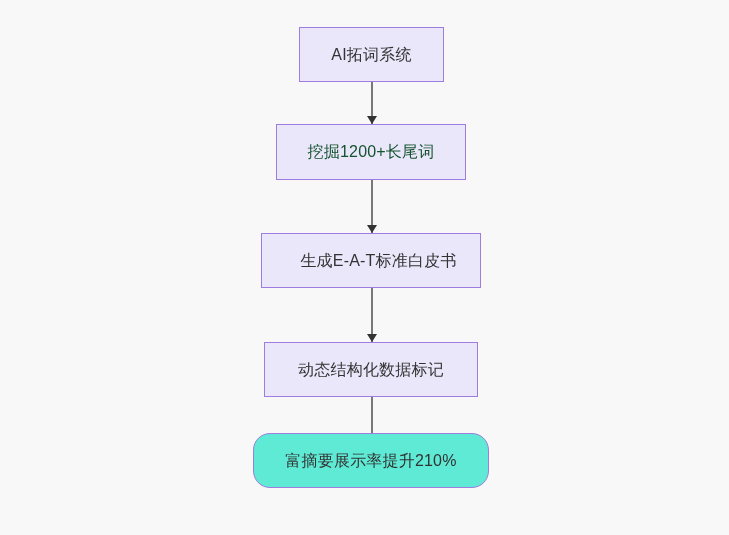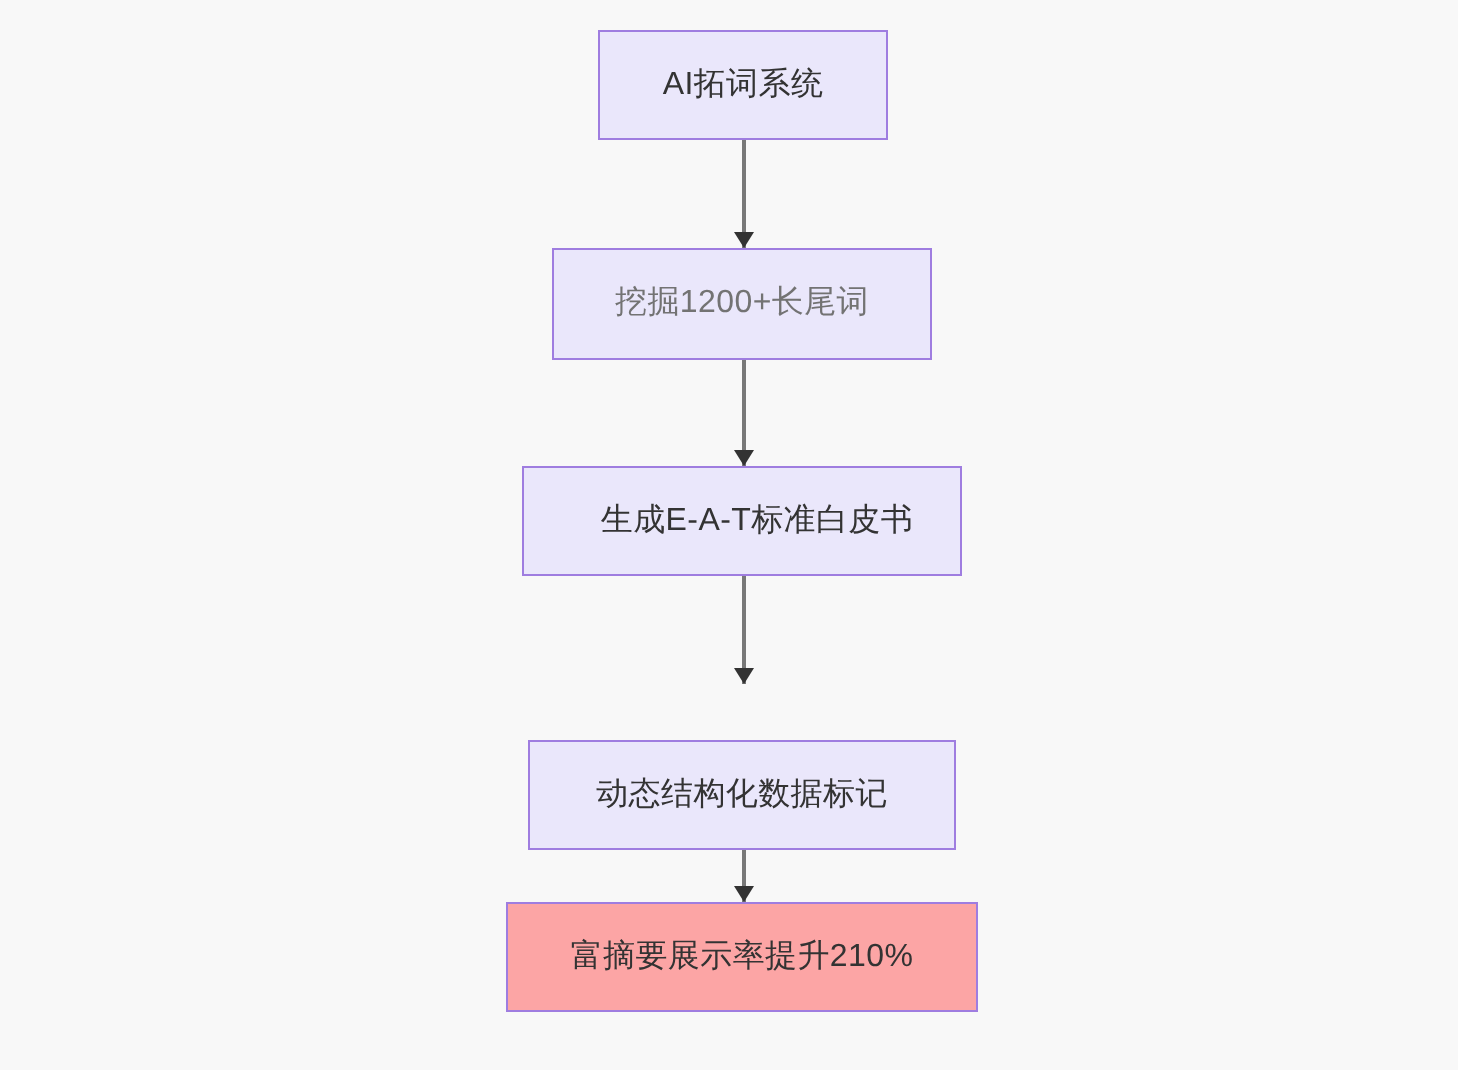--- a/index.html
+++ b/index.html
@@ -72,29 +72,29 @@
   </div>
   <div class="edge" style="left: 371px; top: 288px; width: 2px; height: 54px;">
     <div class="edge-line" style="height: 54px; background: rgb(120, 120, 120);"></div>
     <div class="edge-head" style="top: 46px; border-top-color: rgb(51, 51, 51);"></div>
   </div>
   <div class="edge" style="left: 371px; top: 397px; width: 2px; height: 54px;">
     <div class="edge-line" style="height: 54px; background: rgb(120, 120, 120);"></div>
     <div class="edge-head" style="top: 46px; border-top-color: rgb(51, 51, 51);"></div>
   </div>
 
-  <div class="node" style="left: 299px; top: 15px; width: 145px; height: 55px; background: rgb(234, 231, 251); border-color: rgb(159, 125, 224); color: rgb(51, 51, 51);">
+  <div class="node" style="left: 299px; top: 27px; width: 145px; height: 55px; background: rgb(234, 231, 251); border-color: rgb(159, 125, 224); color: rgb(51, 51, 51);">
     <span class="node-label">AI拓词系统</span>
   </div>
-  <div class="node" style="left: 276px; top: 124px; width: 190px; height: 56px; background: rgb(234, 231, 251); border-color: rgb(159, 125, 224); color: #737373;">
+  <div class="node" style="left: 276px; top: 124px; width: 190px; height: 56px; background: rgb(234, 231, 251); border-color: rgb(159, 125, 224); color: #14532d;">
     <span class="node-label">挖掘1200+长尾词</span>
   </div>
   <div class="node" style="left: 261px; top: 233px; width: 220px; height: 55px; background: rgb(234, 231, 251); border-color: rgb(159, 125, 224); color: rgb(51, 51, 51); padding-left: 15px;">
     <span class="node-label">生成E-A-T标准白皮书</span>
   </div>
-  <div class="node" style="left: 264px; top: 342px; width: 214px; height: 55px; background: rgb(234, 231, 251); border-color: rgb(159, 125, 224); color: rgb(51, 51, 51); margin-top: 28px;">
+  <div class="node" style="left: 264px; top: 342px; width: 214px; height: 55px; background: rgb(234, 231, 251); border-color: rgb(159, 125, 224); color: rgb(51, 51, 51);">
     <span class="node-label">动态结构化数据标记</span>
   </div>
-  <div class="node" style="left: 253px; top: 451px; width: 236px; height: 55px; background: #fca5a5; border-color: rgb(159, 125, 224); color: rgb(51, 51, 51);">
+  <div class="node" style="left: 253px; top: 433px; width: 236px; height: 55px; background: #5eead4; border-color: rgb(159, 125, 224); color: rgb(51, 51, 51); border-radius: 17px;">
     <span class="node-label">富摘要展示率提升210%</span>
   </div>
 
 </div>
 
 </body></html>

